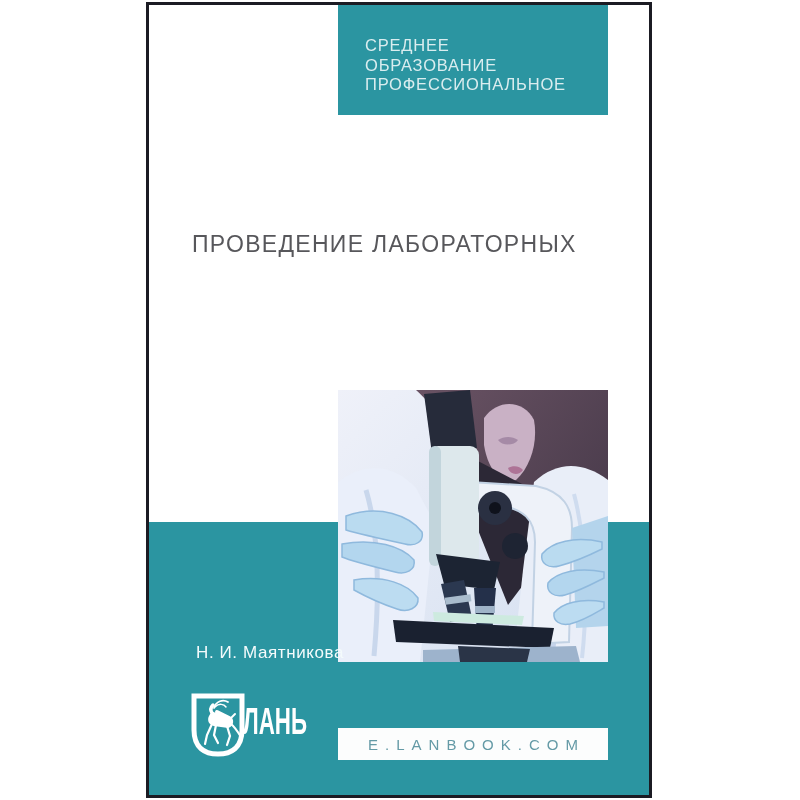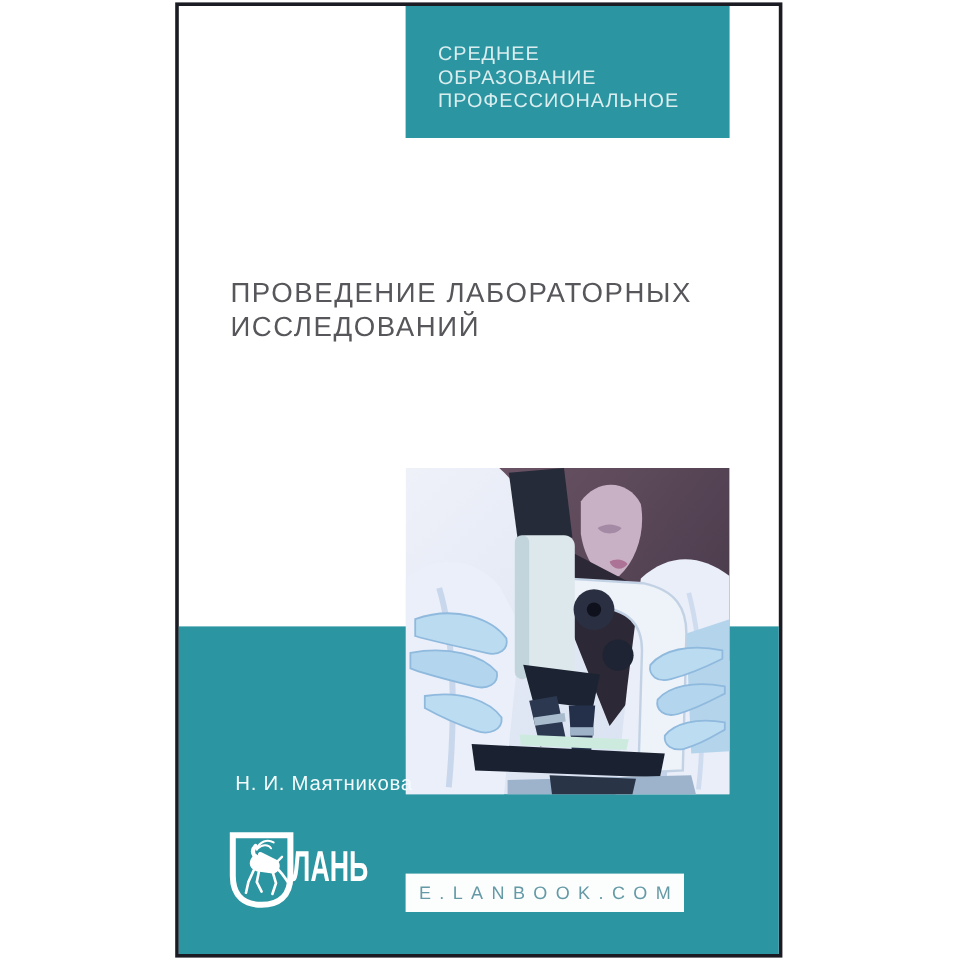--- a/index.html
+++ b/index.html
@@ -33,42 +33,41 @@
   .author { position:absolute; left:47px; top:638px; color:#f4fbfc;
             font-size:17px; letter-spacing:0.6px; }
 
   
   .logo-shield { position:absolute; left:41px; top:687px; width:56px; height:66px; }
   .logo-name { position:absolute; left:94px; top:697px; color:#ffffff;
                font-size:36px; font-weight:bold; letter-spacing:0px;
                transform:scaleX(0.62); transform-origin:left top; line-height:40px; }
 
   
-  .web { position:absolute; left:189px; top:723px; width:232px; height:32px;
+  .web { position:absolute; left:189px; top:723px; width:270px; height:32px;
          background:#fcfdfd; display:flex; align-items:center; justify-content:center; }
   .web span { color:#649aa6; font-size:15px; font-weight:500;
               letter-spacing:7px; text-indent:7px; }
 </style>
 </head>
 <body>
 
 <div class="stage">
   <div class="cover">
 
     <div class="band"></div>
 
     <div class="badge">
       <div>СРЕДНЕЕ</div>
       <div>ОБРАЗОВАНИЕ</div>
       <div>ПРОФЕССИОНАЛЬНОЕ</div>
     </div>
 
     <div class="title">
       <div>ПРОВЕДЕНИЕ ЛАБОРАТОРНЫХ</div>
-      <div>ИССЛЕДОВАНИЙ</div>
     </div>
 
     <div class="photo">
       <svg viewBox="0 0 270 272" preserveAspectRatio="none">
         <defs>
           <linearGradient id="pbg" x1="0" y1="0" x2="1" y2="1">
             <stop offset="0" stop-color="#eff1f9"></stop>
             <stop offset="1" stop-color="#d4dff0"></stop>
           </linearGradient>
           <linearGradient id="hairg" x1="0" y1="0" x2="1" y2="1">

